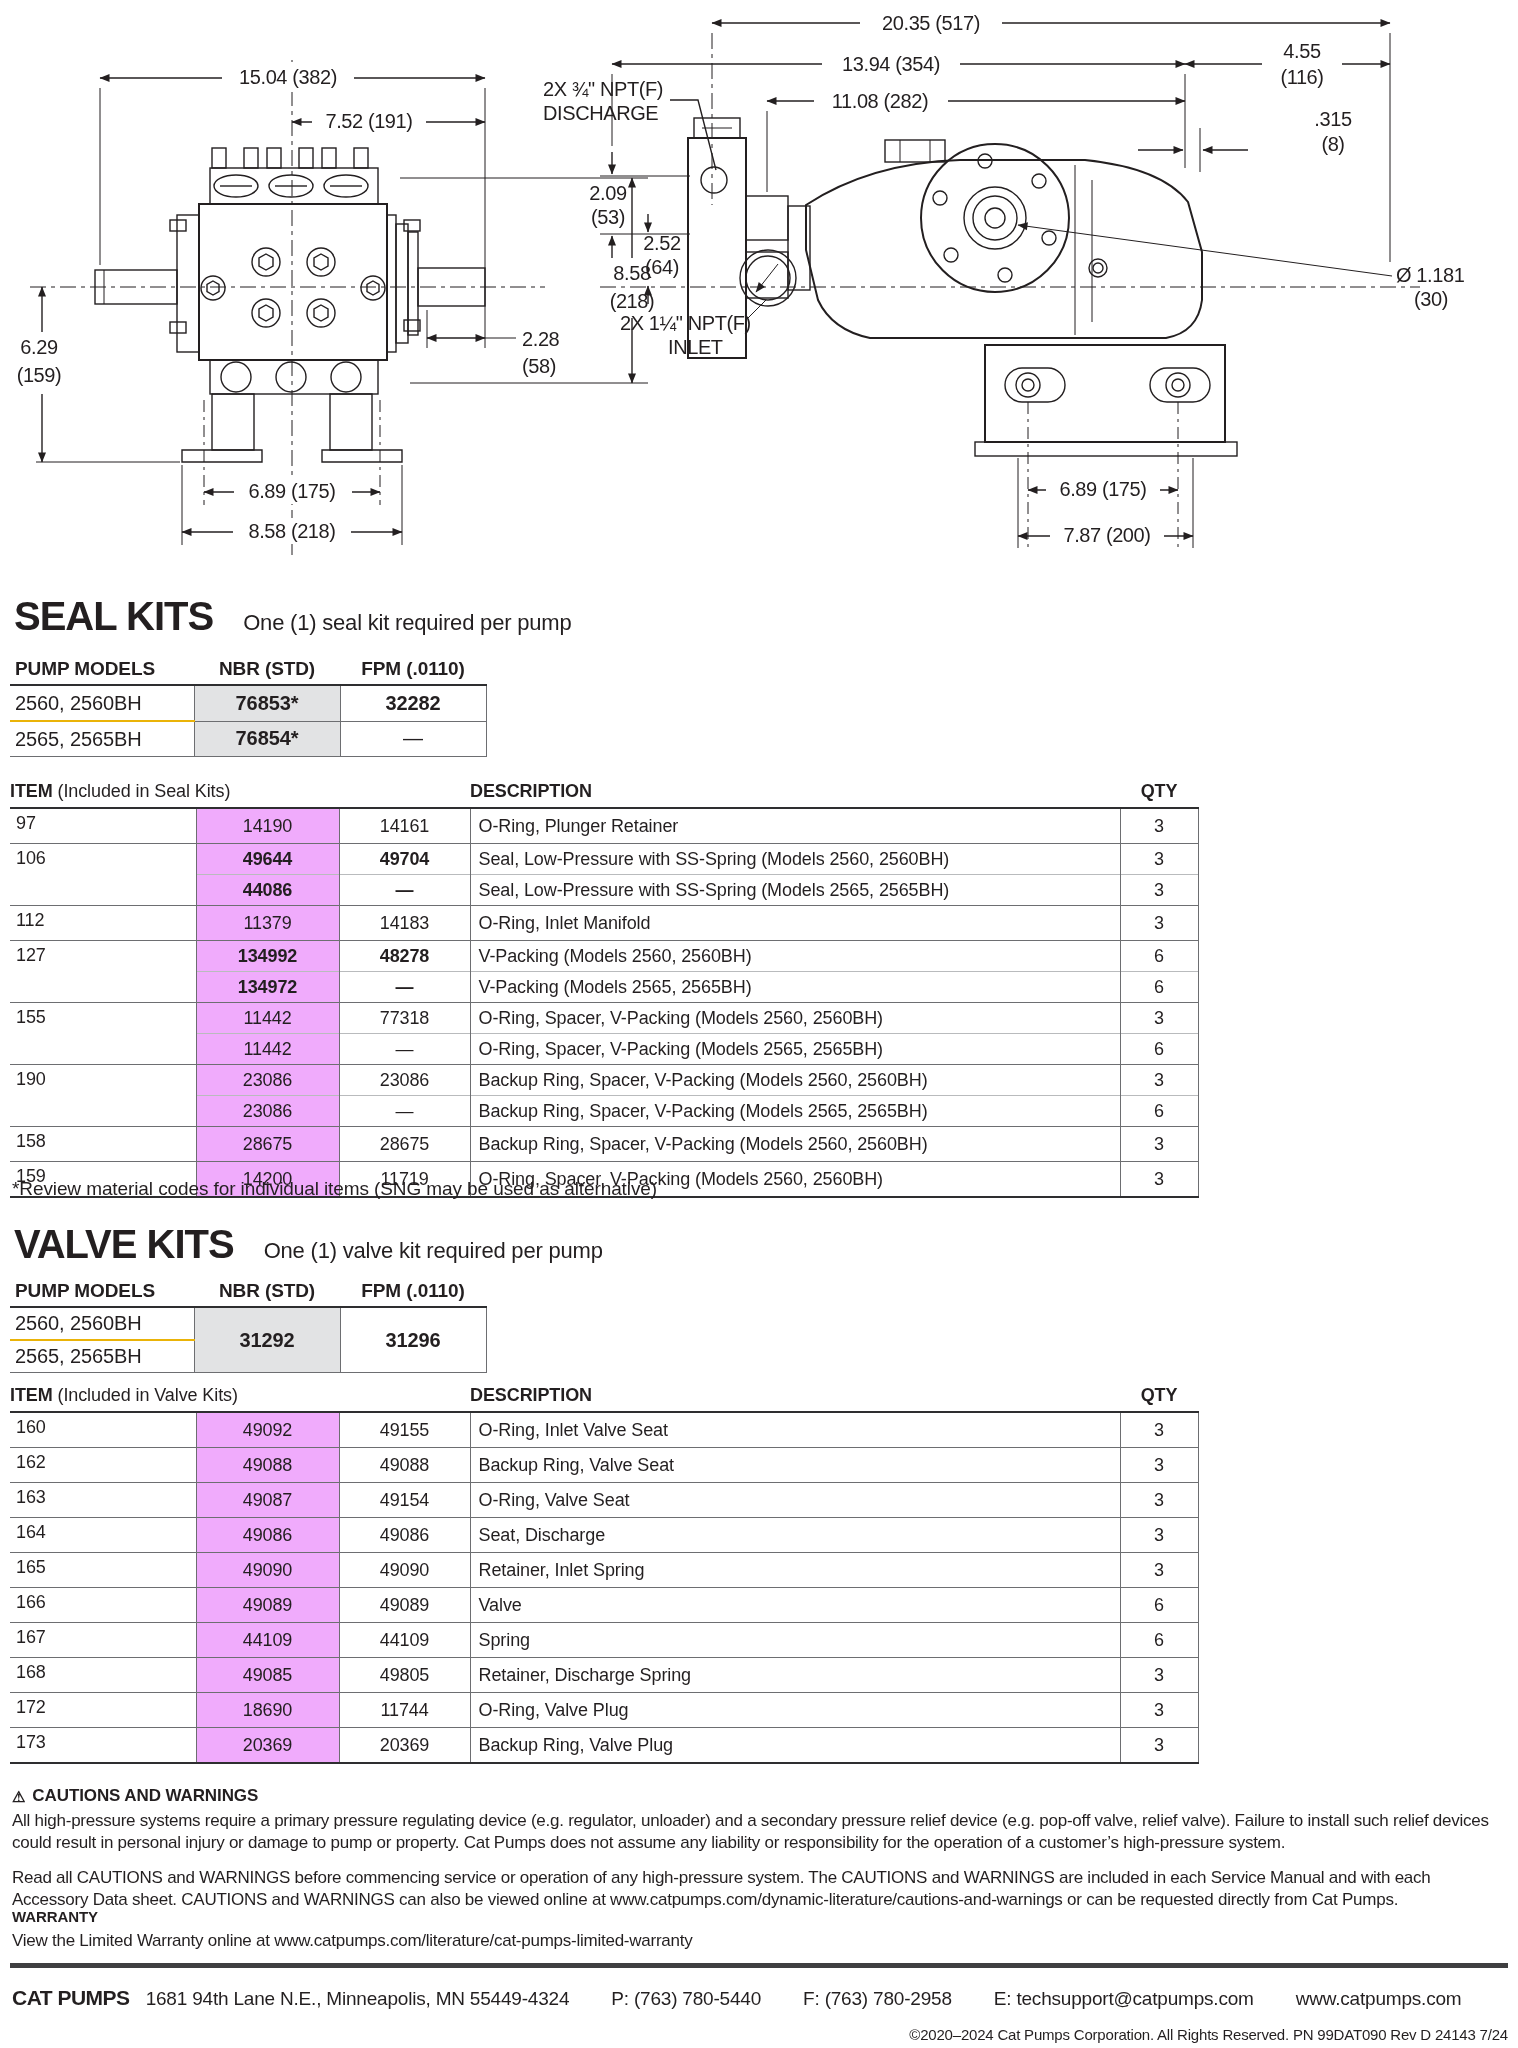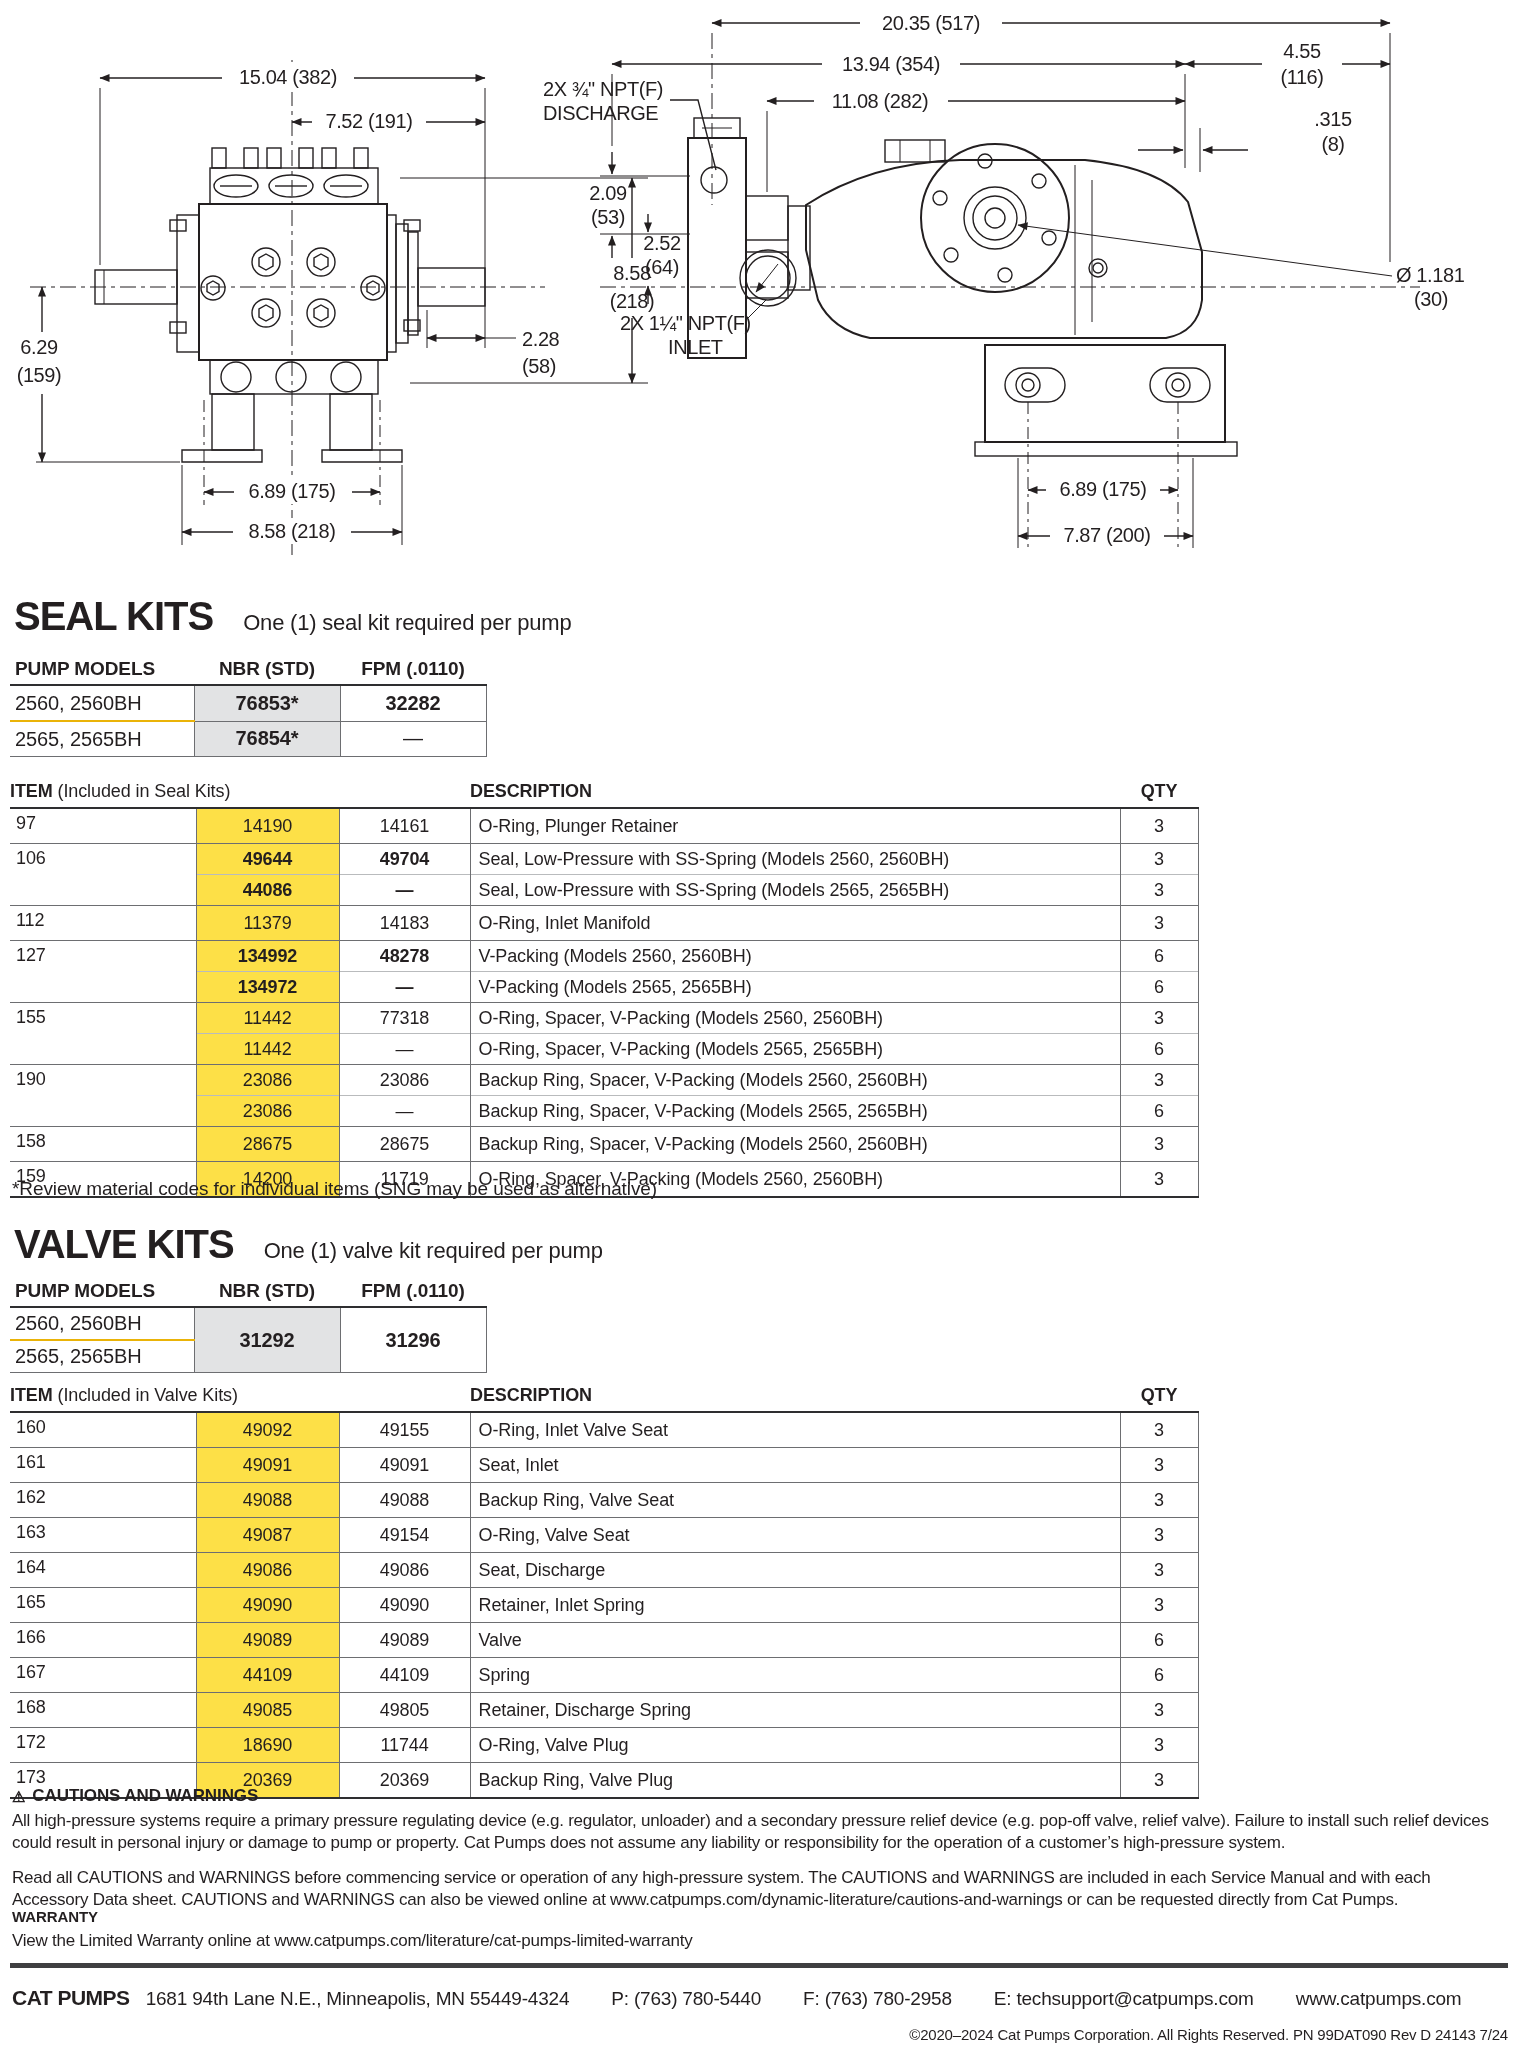--- a/index.html
+++ b/index.html
@@ -23,21 +23,21 @@
   .models td.fpm{text-align:center;font-weight:700;border:1.4px solid #6d6e71;}
   .models td.reg{font-weight:400;}
   
   .items{width:1188px;font-size:18px;}
   .items th{height:30px;vertical-align:bottom;padding:0 0 5px 0;font-size:18px;border-bottom:2.4px solid #2e2e30;text-align:left;}
   .items th .b{font-weight:700;}
   .items th .r{font-weight:400;}
   .items th.qty{text-align:center;font-weight:700;}
   .items td{height:30px;padding:0;}
   .items td.item{text-align:left;padding-left:6px;vertical-align:top;padding-top:4px;}
-  .items td.nbr{background:#fde047;text-align:center;border-left:1px solid #6d6e71;}
+  .items td.nbr{background:#f0abfc;text-align:center;border-left:1px solid #6d6e71;}
   .items td.fpm{text-align:center;border-left:1px solid #6d6e71;}
   .items td.desc{text-align:left;padding-left:8px;border-left:1px solid #6d6e71;}
   .items td.qty{text-align:center;border-left:1px solid #6d6e71;border-right:1px solid #6d6e71;}
   .items tr.gs td{border-top:1.5px solid #6d6e71;}
   .items tr.sub td{border-top:1px solid #b9bbbd;}
   .items tr:last-child td{border-bottom:2.2px solid #2e2e30;margin-top:12px;}
   .items .bold{font-weight:700;}
   .note{font-size:19px;}
   
   .cau-title{display:flex;align-items:center;gap:7px;font-size:17px;font-weight:700;}
@@ -454,27 +454,20 @@
   </thead>
   <tbody>
     <tr class="gs">
       <td class="item">160</td>
       <td class="nbr">49092</td>
       <td class="fpm">49155</td>
       <td class="desc">O-Ring, Inlet Valve Seat</td>
       <td class="qty">3</td>
     </tr>
     <tr class="gs">
-      <td class="item">161</td>
-      <td class="nbr">49091</td>
-      <td class="fpm">49091</td>
-      <td class="desc">Seat, Inlet</td>
-      <td class="qty">3</td>
-    </tr>
-    <tr class="gs">
       <td class="item">162</td>
       <td class="nbr">49088</td>
       <td class="fpm">49088</td>
       <td class="desc">Backup Ring, Valve Seat</td>
       <td class="qty">3</td>
     </tr>
     <tr class="gs">
       <td class="item">163</td>
       <td class="nbr">49087</td>
       <td class="fpm">49154</td>

